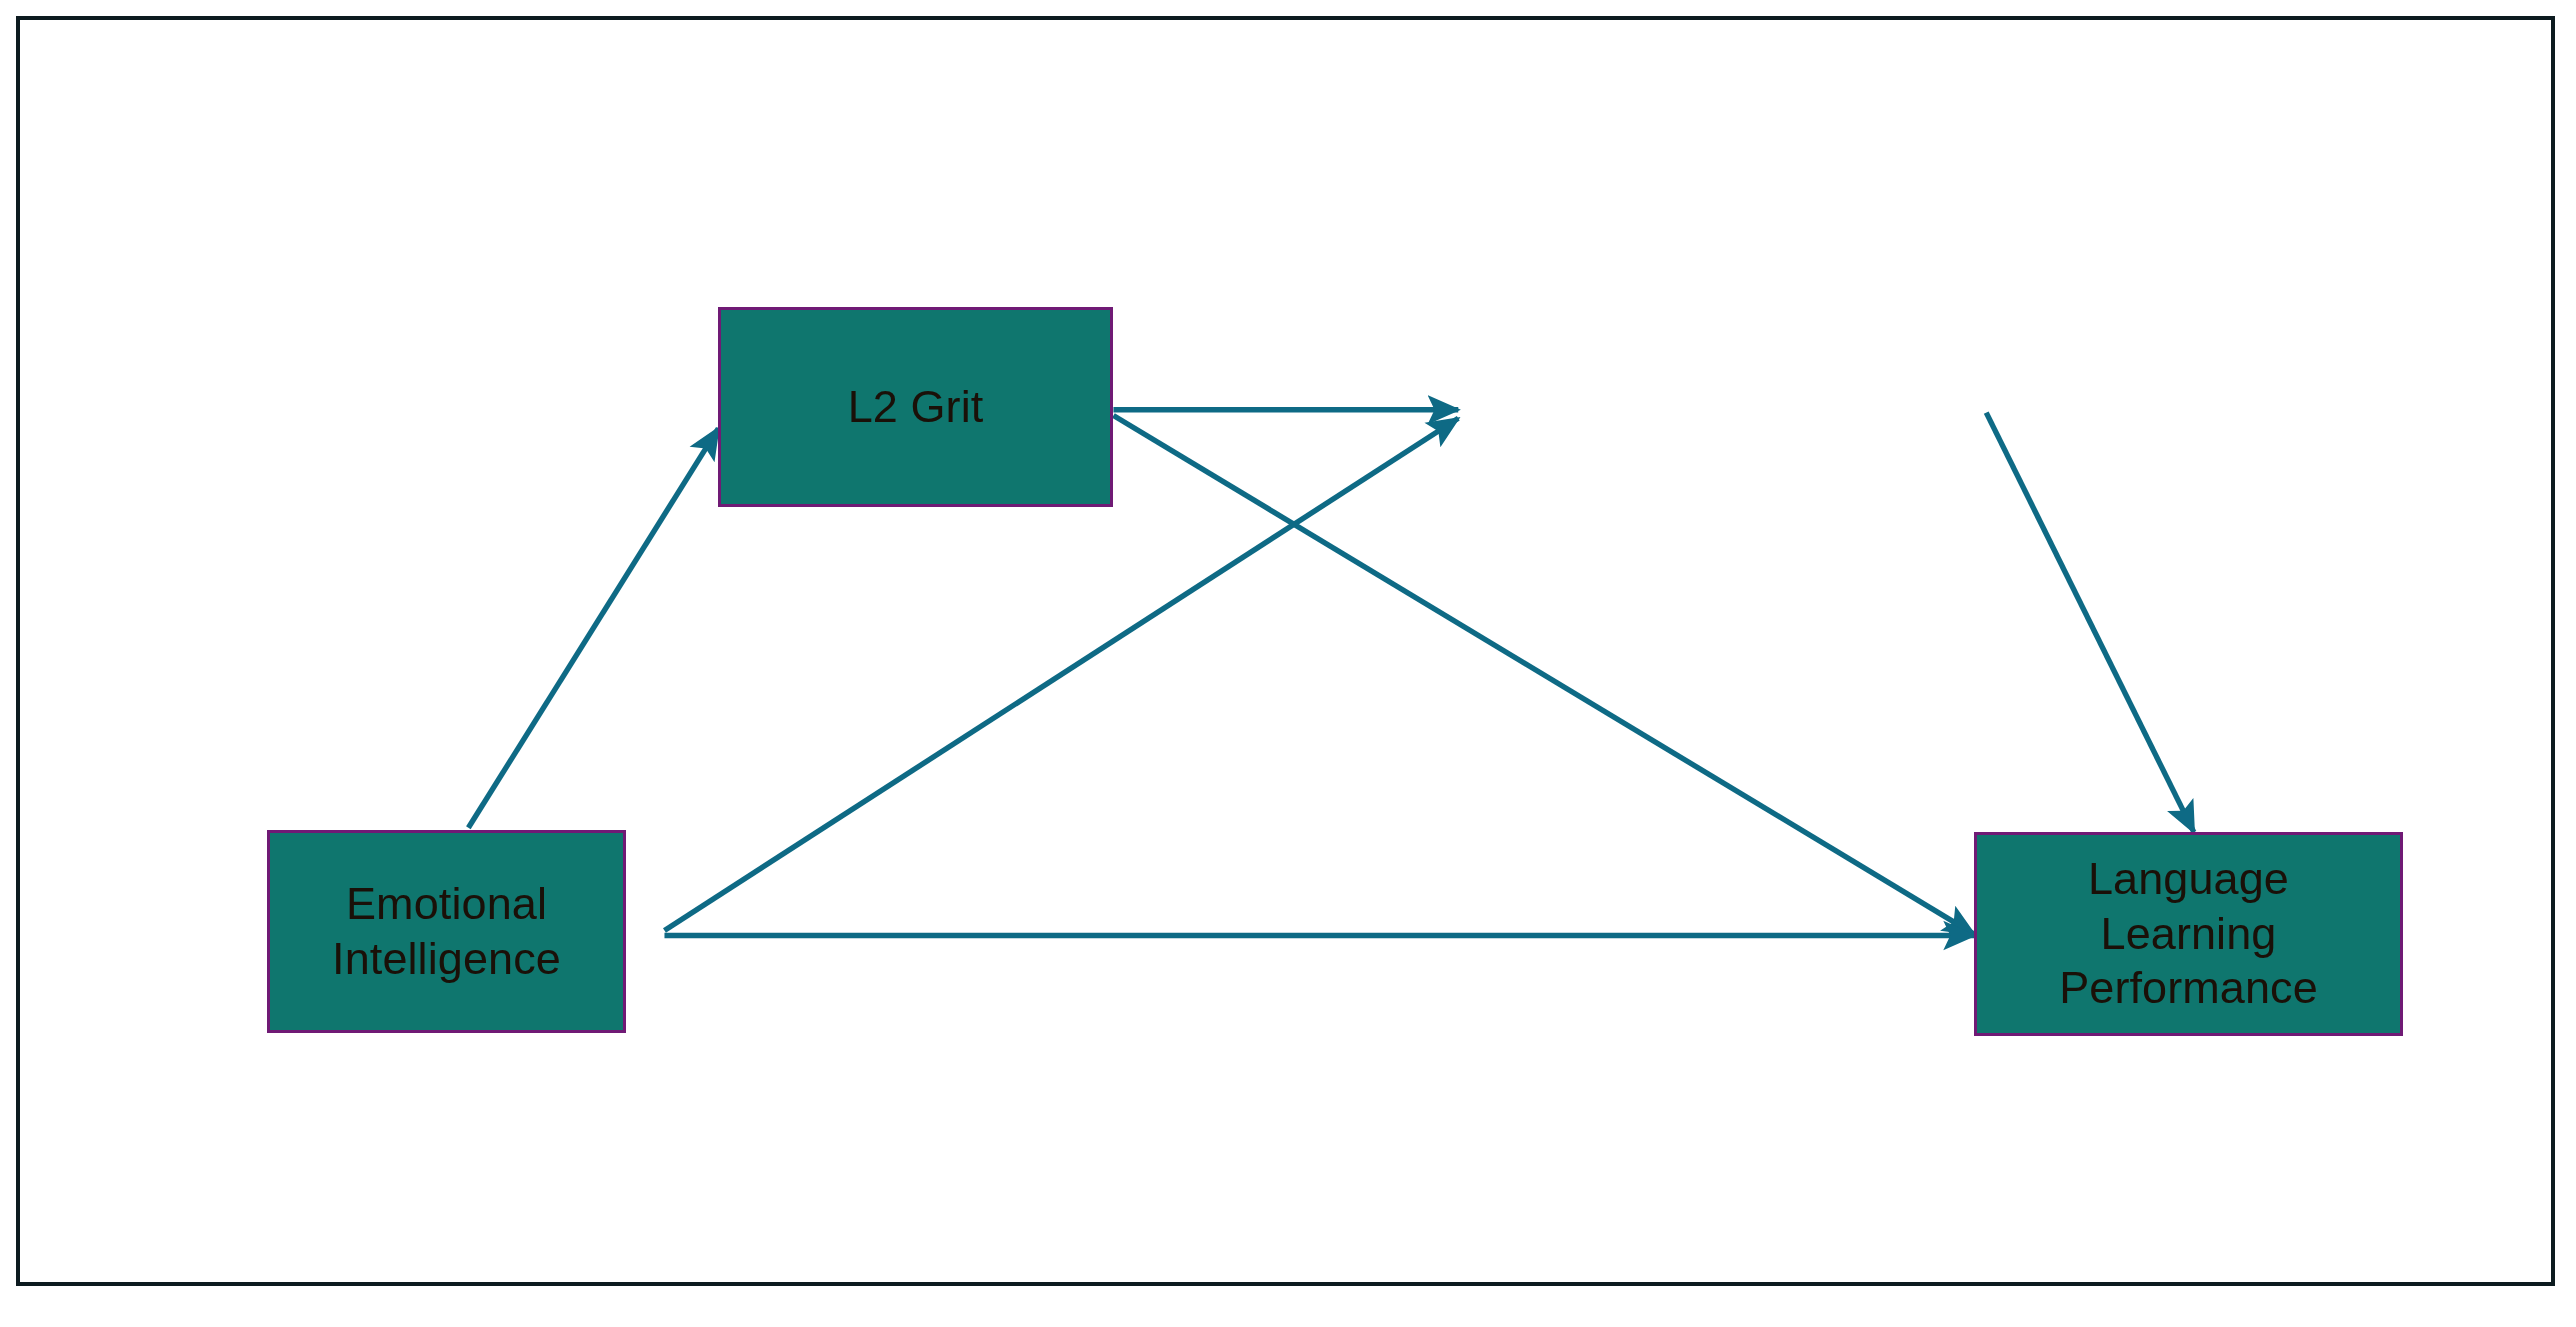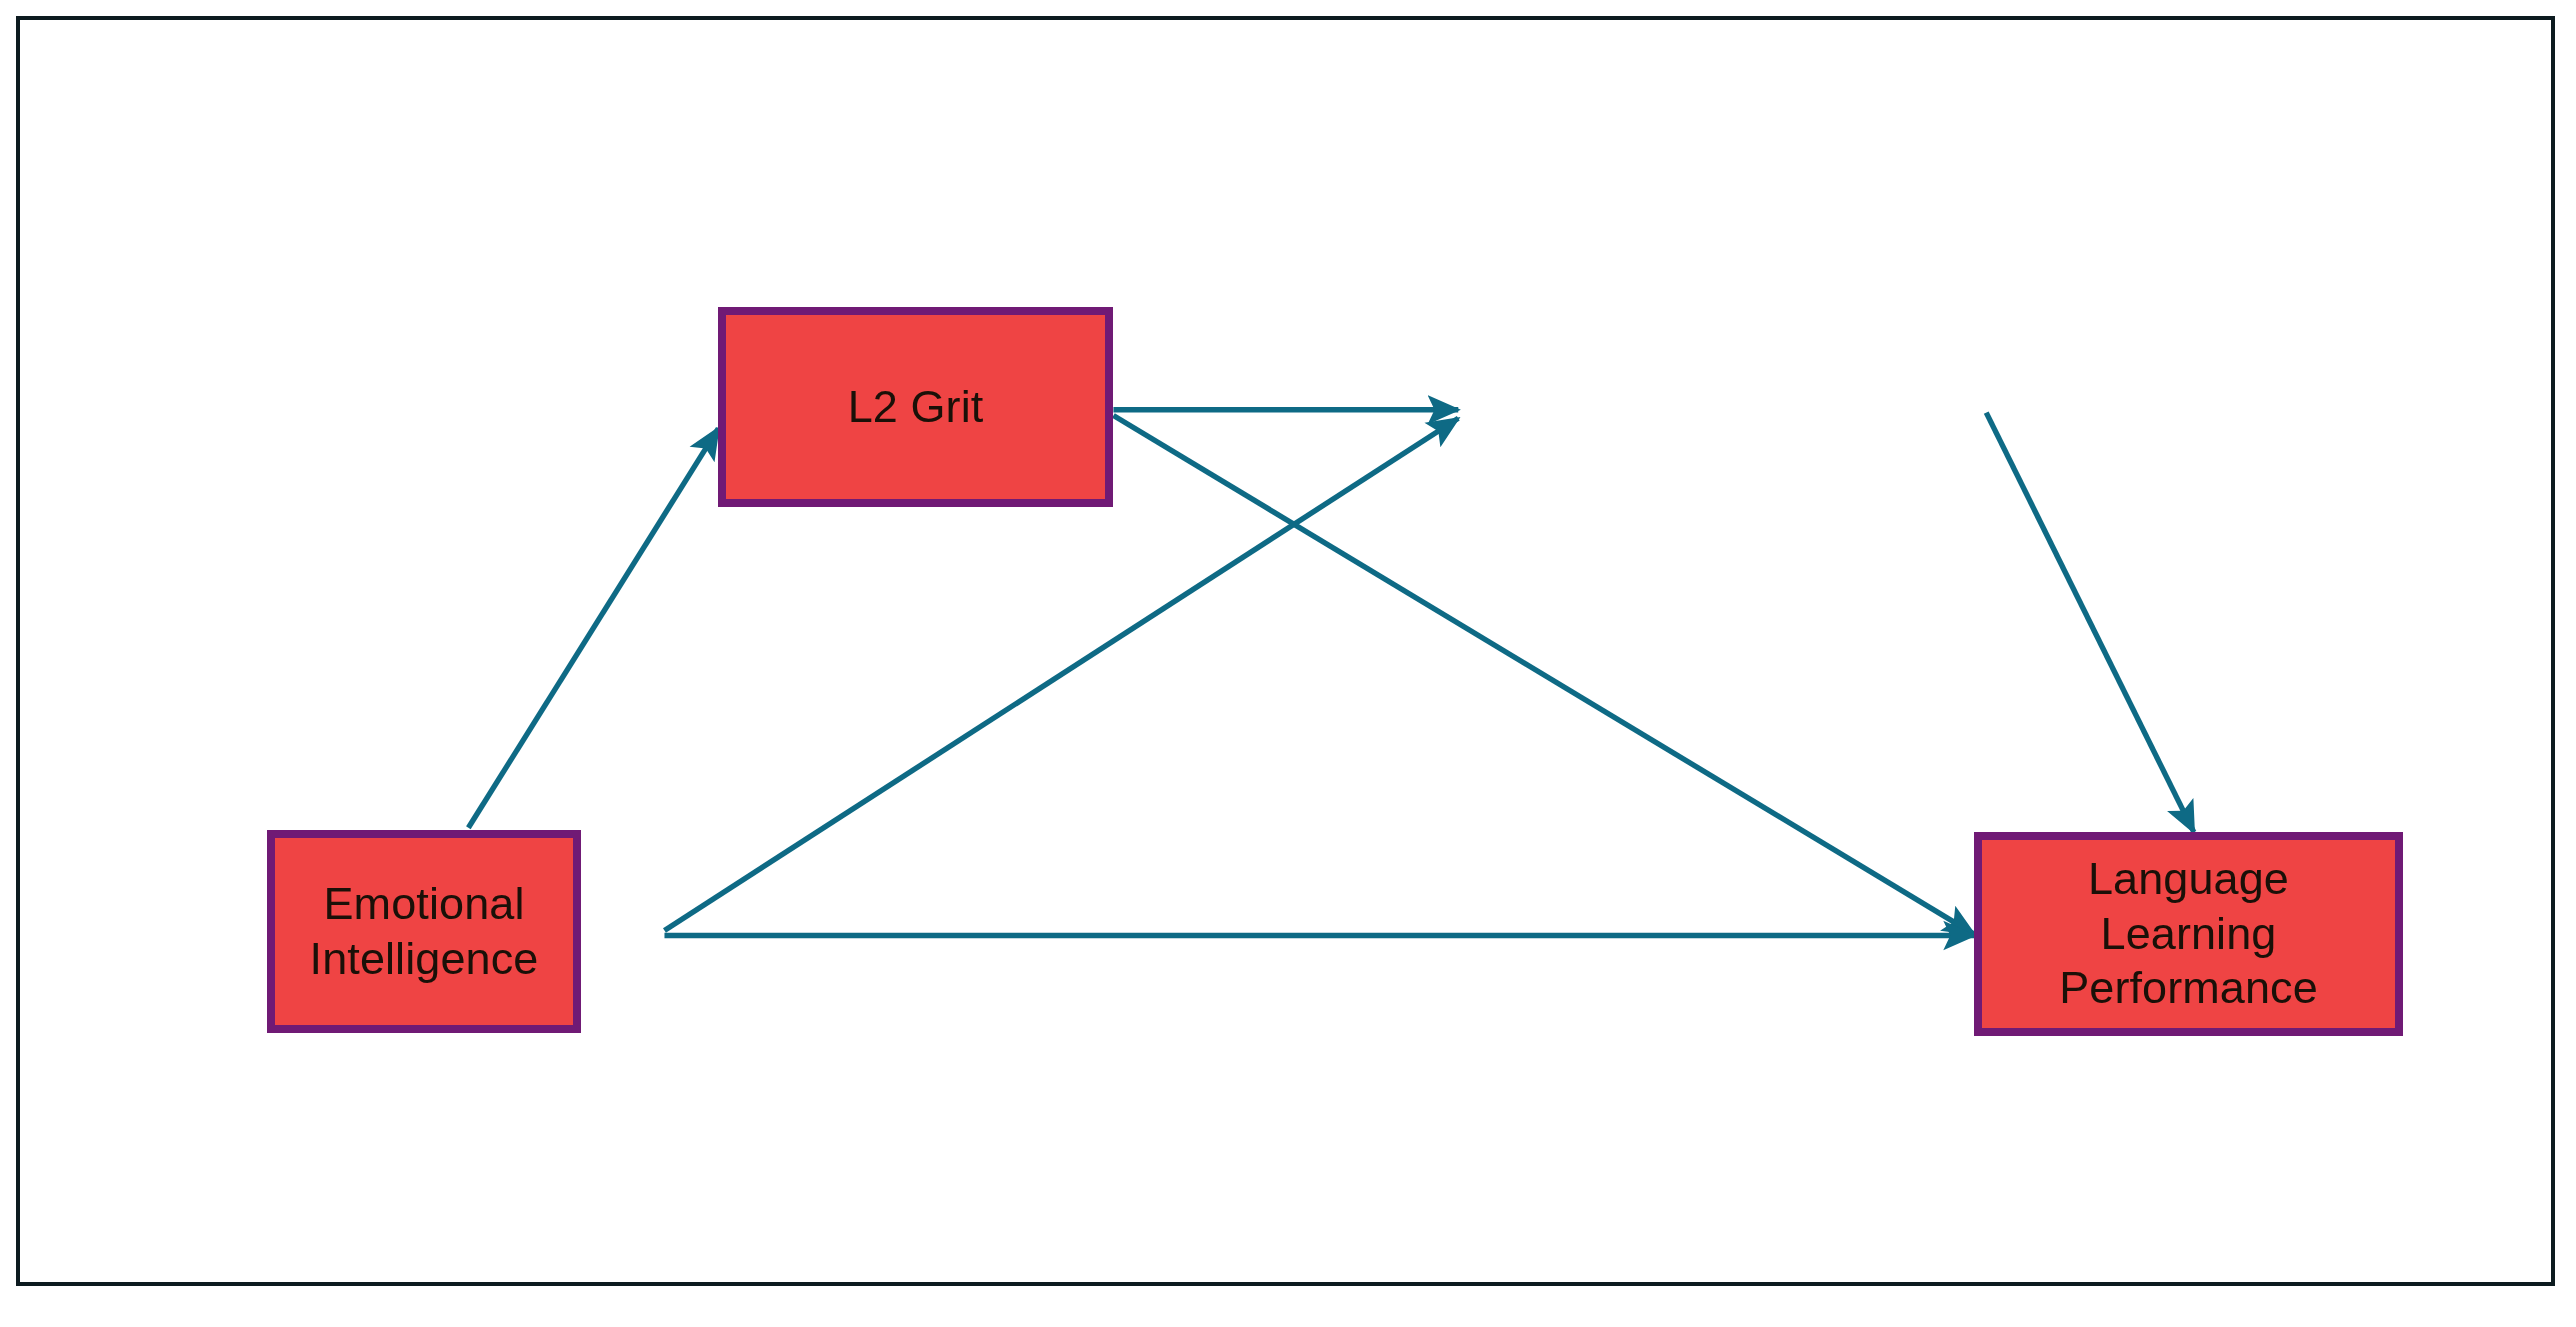--- a/index.html
+++ b/index.html
@@ -40,22 +40,22 @@
     top: 0;
     width: 2576px;
     height: 1328px;
     pointer-events: none;
   }
 
   
   .node-box {
     position: absolute;
     box-sizing: border-box;
-    background: #ef4444;
-    border: 8px solid #701a75;
+    background: #0f766e;
+    border: 3px solid #701a75;
     display: flex;
     align-items: center;
     justify-content: center;
     text-align: center;
   }
   .node-label {
     color: #1a1008;
     font-family: "Liberation Sans", sans-serif;
     font-size: 45px;
     line-height: 1.22;
@@ -65,21 +65,21 @@
     padding: 0 10px;
   }
 
   #node-l2-grit {
     left: 718px;  top: 307px;  width: 395px;  height: 200px;
   }
   #node-l2-motivation {
     left: 1458px;  top: 307px;  width: 528px;  height: 200px;
   }
   #node-emotional-intelligence {
-    left: 267px;   top: 830px; width: 314px;  height: 203px;
+    left: 267px;   top: 830px; width: 359px;  height: 203px;
   }
   #node-language-learning-performance {
     left: 1974px;  top: 832px; width: 429px;  height: 204px;
   }
 </style>
 </head>
 <body>
 
 <div id="diagram-root">
 

